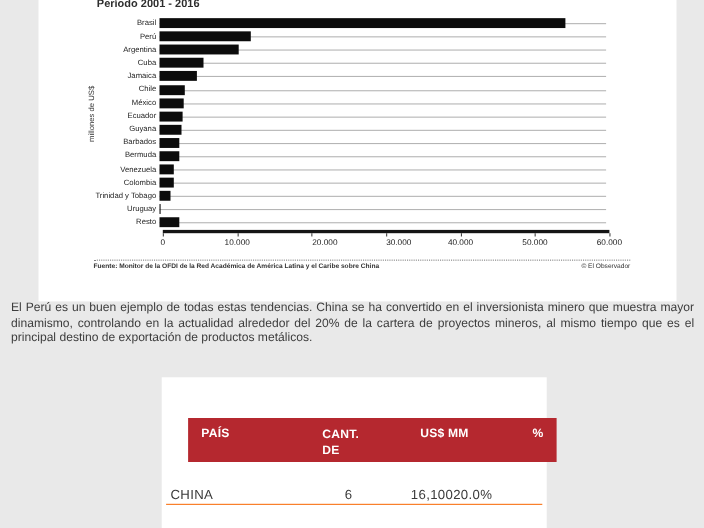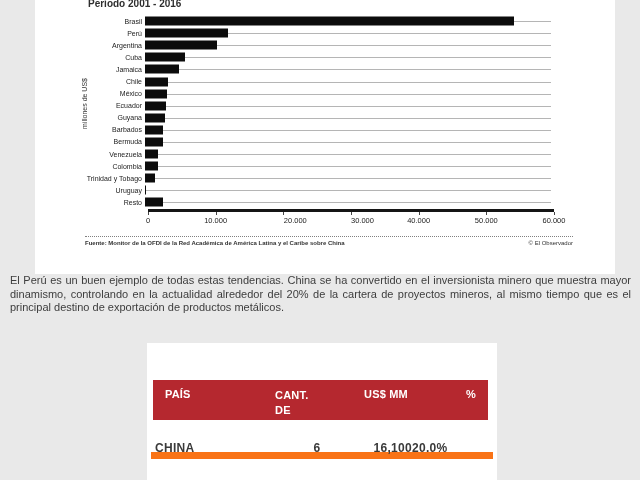--- a/index.html
+++ b/index.html
@@ -64,35 +64,35 @@
     font-size:11px; line-height:13.5px; color:#3d3d3d;
     text-align:justify;
   }
 
   
   .table-panel {
     position:absolute; left:147px; top:343px; width:350px; height:137px;
     background:#ffffff;
   }
   .table-header {
-    position:absolute; left:6px; top:37px; width:335px; height:40px;
+    position:absolute; left:24px; top:37px; width:335px; height:40px;
     color:#fff;
     display:grid; grid-template-columns:110px 85px 52px 64px;
     align-items:start; padding:8px 12px 8px 12px;
     font-size:11px; font-weight:700; letter-spacing:0.2px;
   }
   .table-header .h-cant { text-align:left; white-space:pre-line; line-height:1.35; }
   .table-header .h-usd { text-align:center; }
   .table-header .h-pct { text-align:right; }
   .table-rows { position:absolute; left:4px; top:98px; width:342px; }
   .t-row {
     display:grid; grid-template-columns:112px 100px 45px 68px;
     align-items:center; height:18px; padding:0 8px 0 4px;
-    border-bottom:7px solid #f97316;
-    font-size:12px; color:#3a3a3a; letter-spacing:0.3px; white-space:nowrap;font-weight:bold;
+    border-bottom:1px solid #f97316;
+    font-size:12px; color:#3a3a3a; letter-spacing:0.3px; white-space:nowrap;
   }
   .t-row .c-cant { text-align:center; }
   .t-row .c-usd { text-align:right; }
   .t-row .c-pct { text-align:left; }
 </style>
 </head>
 <body style="background: rgb(233, 233, 233);">
 
 <div class="chart-panel">
   <div class="chart-subtitle">Período 2001 - 2016</div>

